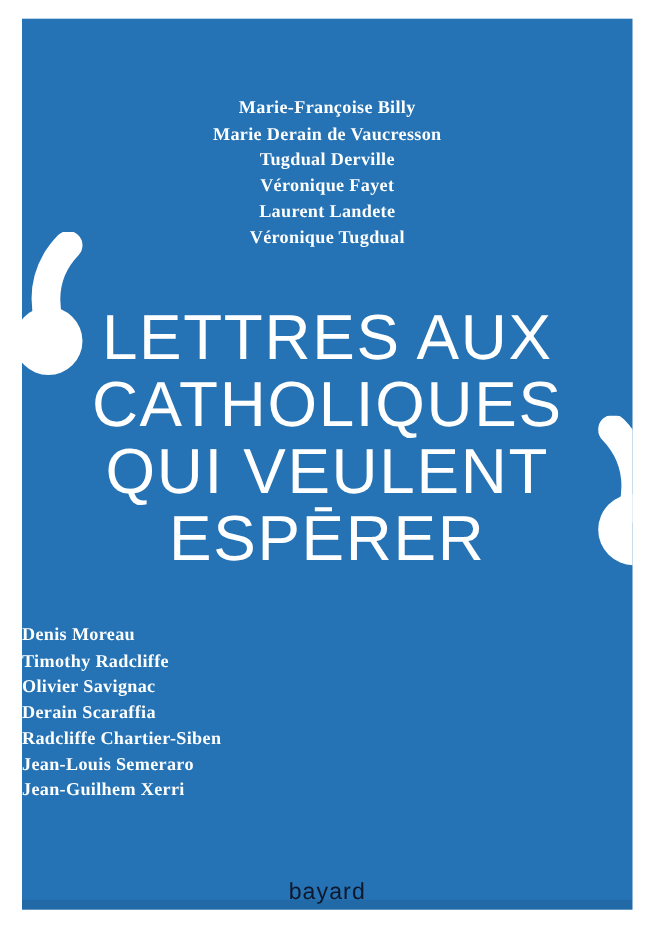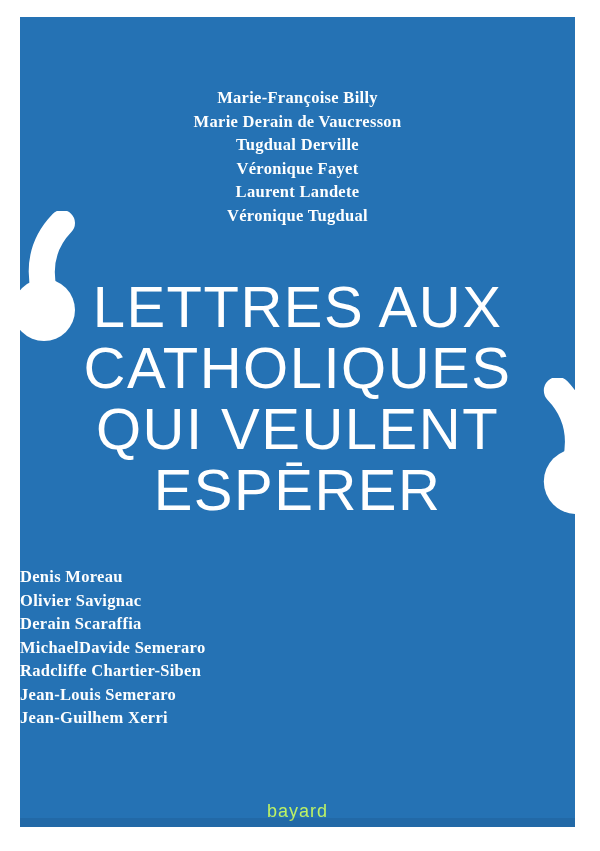--- a/index.html
+++ b/index.html
@@ -59,24 +59,24 @@
     color: #ffffff;
     white-space: nowrap;
   }
   .publisher {
     position: absolute;
     left: 0; top: 779px;
     width: 100%;
     text-align: center;
     font-family: "Liberation Sans", sans-serif;
     font-weight: 500;
-    font-size: 18px;
+    font-size: 21px;
     line-height: 30px;
     letter-spacing: 1px;
-    color: #bef264;
+    color: #0f172a;
   }
   .quote-left {
     position: absolute;
     left: -6px; top: 194px;
     width: 70px; height: 132px;
   }
   .quote-right {
     position: absolute;
     left: 514px; top: 361px;
     width: 74px; height: 138px;
@@ -109,23 +109,23 @@
 
   <div class="title-block">
     <div class="title-line">LETTRES AUX</div>
     <div class="title-line">CATHOLIQUES</div>
     <div class="title-line">QUI VEULENT</div>
     <div class="title-line">ESPĒRER</div>
   </div>
 
   <div class="authors-bottom">
     <div class="author-line">Denis Moreau</div>
+    <div class="author-line">Timothy Radcliffe</div>
     <div class="author-line">Olivier Savignac</div>
     <div class="author-line">Derain Scaraffia</div>
-    <div class="author-line">MichaelDavide Semeraro</div>
     <div class="author-line">Radcliffe Chartier-Siben</div>
     <div class="author-line">Jean-Louis Semeraro</div>
     <div class="author-line">Jean-Guilhem Xerri</div>
   </div>
 
   <div class="publisher">bayard</div>
 
 </div>
 
 </body></html>

